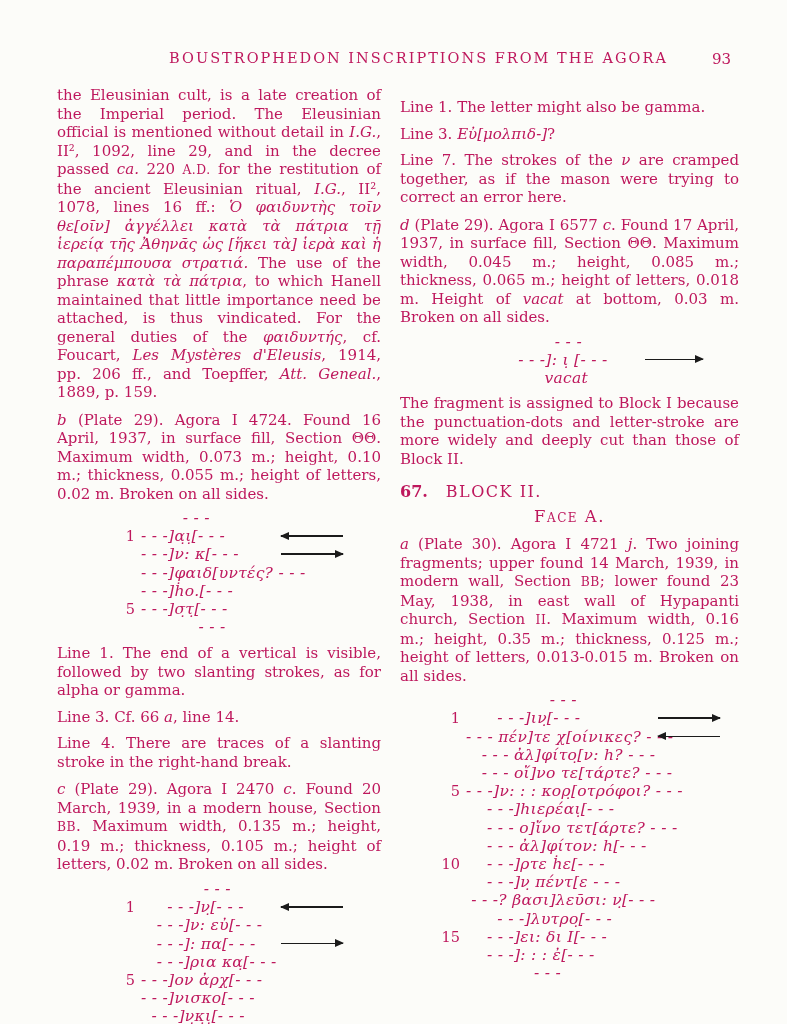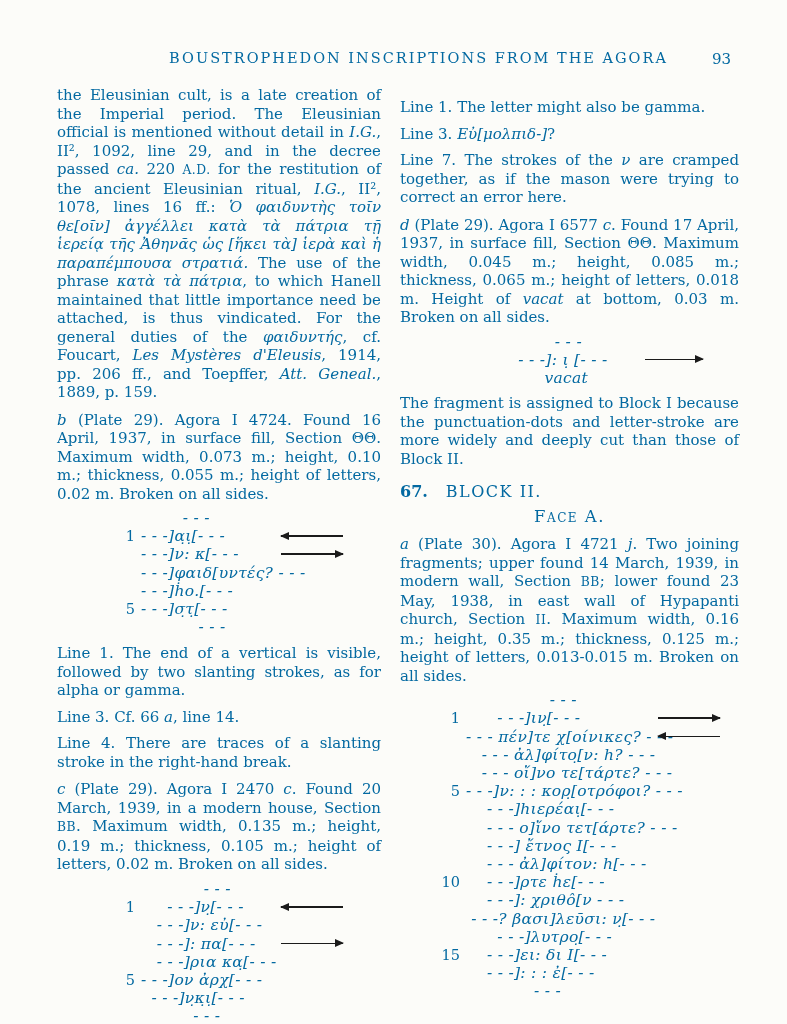--- a/index.html
+++ b/index.html
@@ -1,17 +1,17 @@
 <!DOCTYPE html>
 <html><head>
 <meta charset="utf-8">
 <style>
   html,body{margin:0;padding:0;background:#d8d8d4;}
   .page{position:relative;width:787px;height:1024px;margin:0 auto;background:#fcfcf9;
-        font-family:"DejaVu Serif",serif;color:#0369a1;overflow:hidden;}
+        font-family:"DejaVu Serif",serif;color:#be185d;overflow:hidden;}
   .running-head{position:absolute;top:50px;left:90px;right:40px;text-align:center;
         font-size:14.5px;letter-spacing:2px;white-space:nowrap;}
   .page-number{position:absolute;top:50px;left:712px;font-size:15px;}
   .col{position:absolute;top:86px;font-size:15px;line-height:18.5px;text-align:justify;}
   .col-left{left:57px;width:324px;}
   .col-right{left:400px;width:339px;}
   .para{margin:0;}
   .para-gap{margin-top:9px;}
   .note{margin-top:8px;}
   .s-i{font-style:italic;}
@@ -105,20 +105,24 @@
         <div class="ins-row">
           <span class="ins-num"></span>
           <span class="ins-text">   - - -]ρια κα̣[- - -</span>
         </div>
         <div class="ins-row">
           <span class="ins-num">5</span>
           <span class="ins-text">- - -]ον ἀρχ[- - -</span>
         </div>
         <div class="ins-row">
           <span class="ins-num"></span>
+          <span class="ins-text">- - -]νισκο[- - -</span>
+        </div>
+        <div class="ins-row">
+          <span class="ins-num"></span>
           <span class="ins-text">  - - -]ν̣κ̣ι̣[- - -</span>
         </div>
         <div class="ins-row">
           <span class="ins-num"></span>
           <span class="ins-text">          - - -</span>
         </div>
       </div>
   </div>
 
   <div class="col col-right">
@@ -177,33 +181,29 @@
         <div class="ins-row">
           <span class="ins-num"></span>
           <span class="ins-text">    - - -]hιερέαι̣[- - -</span>
         </div>
         <div class="ins-row">
           <span class="ins-num"></span>
           <span class="ins-text">    - - - ο]ἴνο τετ[άρτε? - - -</span>
         </div>
         <div class="ins-row">
           <span class="ins-num"></span>
-          <span class="ins-text">    - - -] ἔτνος Ι[- - -</span>
-        </div>
-        <div class="ins-row">
-          <span class="ins-num"></span>
           <span class="ins-text">    - - - ἀλ]φίτον: h[- - -</span>
         </div>
         <div class="ins-row">
           <span class="ins-num">10</span>
           <span class="ins-text">    - - -]ρτε ḣε[- - -</span>
         </div>
         <div class="ins-row">
           <span class="ins-num"></span>
-          <span class="ins-text">    - - -]: χριθô[ν - - -</span>
+          <span class="ins-text">    - - -]ν̣ πέντ[ε - - -</span>
         </div>
         <div class="ins-row">
           <span class="ins-num"></span>
           <span class="ins-text"> - - -? βασι]λεῦσι: ν̣[- - -</span>
         </div>
         <div class="ins-row">
           <span class="ins-num"></span>
           <span class="ins-text">      - - -]λυτρο̣[- - -</span>
         </div>
         <div class="ins-row">

